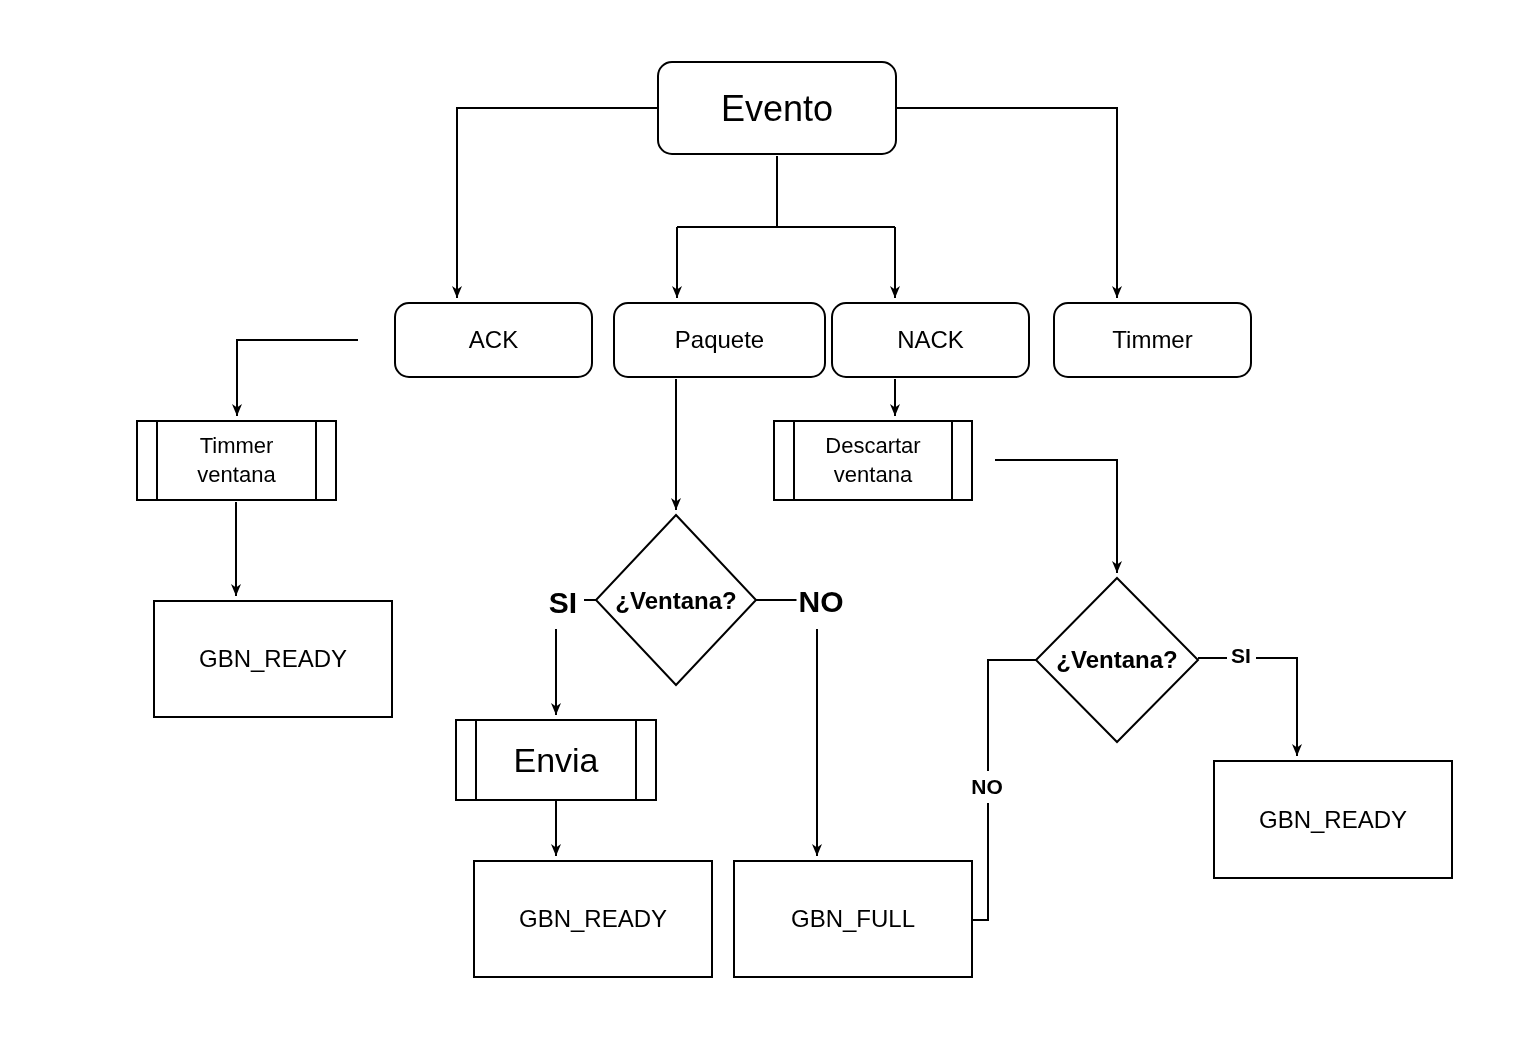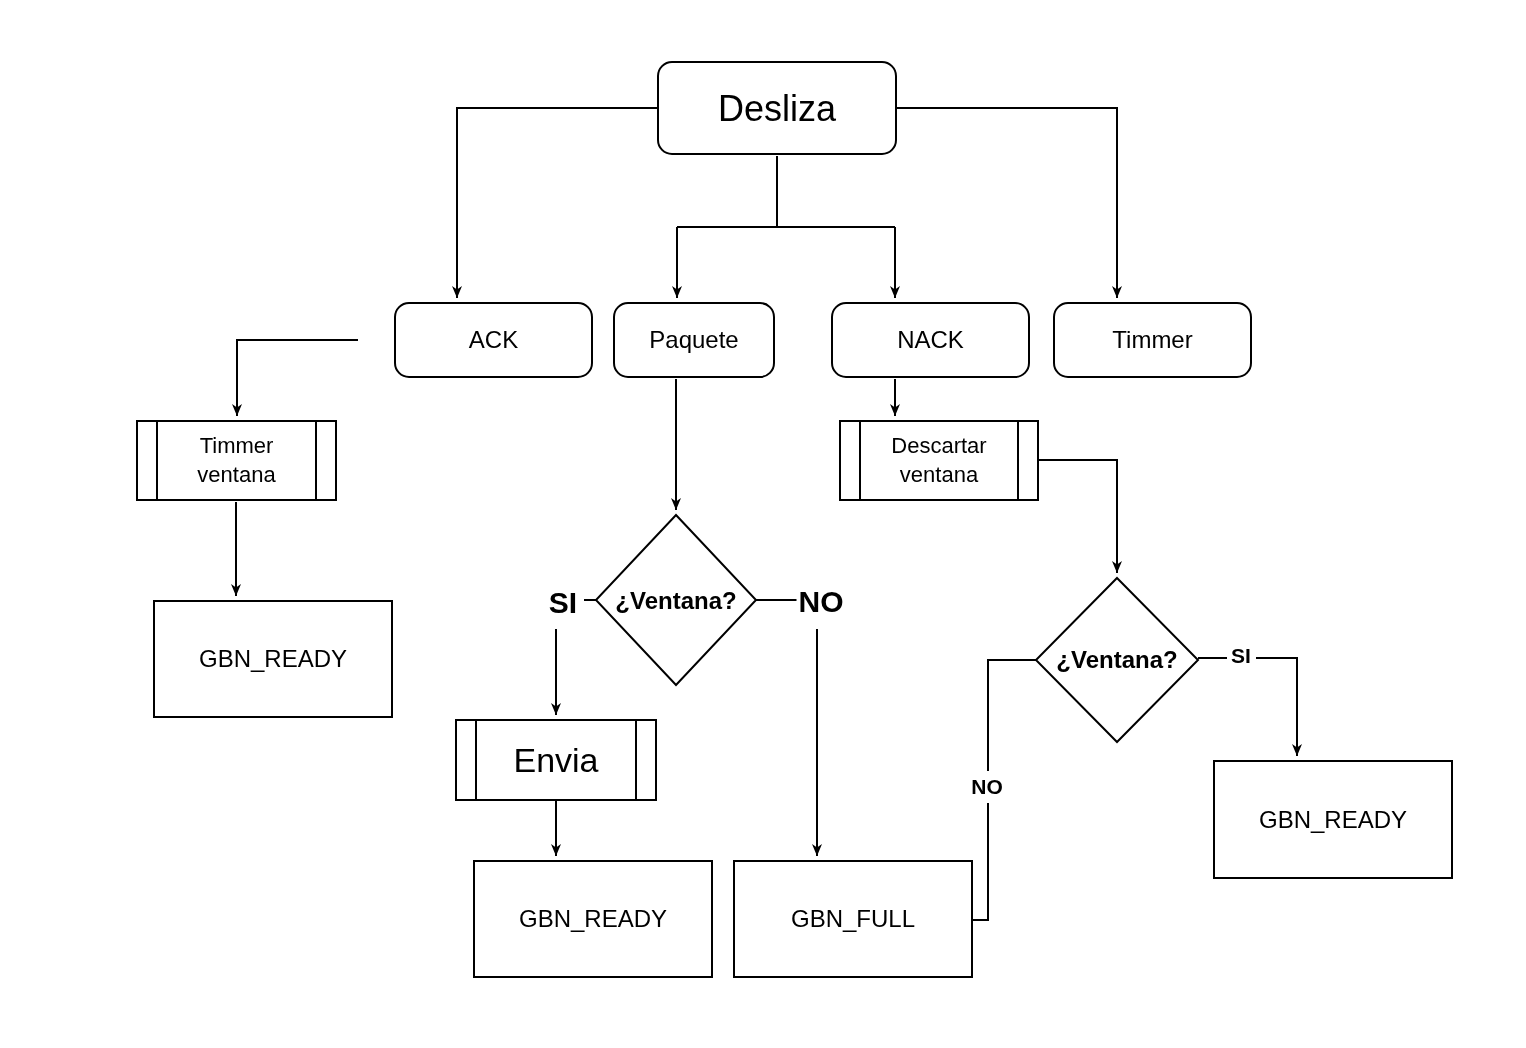--- a/index.html
+++ b/index.html
@@ -75,42 +75,42 @@
     <path class="edge" d="M1198,658 H1227"></path>
     <path class="edge" d="M1256,658 H1297 V756" marker-end="url(#arrow)"></path>
     <path class="edge" d="M1036,660 H988 V771"></path>
     <path class="edge" d="M988,803 V920 H942" marker-end="url(#arrow)"></path>
 
     <polygon class="diamond" points="676,515 756,600 676,685 596,600"></polygon>
     <polygon class="diamond" points="1117,578 1198,660 1117,742 1036,660"></polygon>
   </svg>
 
   <div class="node rounded f-xl" style="left:657px; top:61px; width:240px; height:94px;">
-    <span>Desliza</span>
+    <span>Evento</span>
   </div>
 
   <div class="node rounded f-md" style="left:358px; top:302px; width:199px; height:76px;">
     <span>ACK</span>
   </div>
-  <div class="node rounded f-md" style="left:577px; top:302px; width:162px; height:76px;">
+  <div class="node rounded f-md" style="left:577px; top:302px; width:213px; height:76px;">
     <span>Paquete</span>
   </div>
   <div class="node rounded f-md" style="left:795px; top:302px; width:199px; height:76px;">
     <span>NACK</span>
   </div>
   <div class="node rounded f-md" style="left:1017px; top:302px; width:199px; height:76px;">
     <span>Timmer</span>
   </div>
 
   <div class="node subprocess" style="left:136px; top:420px; width:201px; height:81px;">
     <span class="bar bar-left"></span>
     <span class="bar bar-right"></span>
     <span class="sub-label">Timmer ventana</span>
   </div>
-  <div class="node subprocess" style="left:839px; top:420px; width:200px; height:81px;">
+  <div class="node subprocess" style="left:773px; top:420px; width:200px; height:81px;">
     <span class="bar bar-left"></span>
     <span class="bar bar-right"></span>
     <span class="sub-label">Descartar ventana</span>
   </div>
   <div class="node subprocess f-lg" style="left:455px; top:719px; width:202px; height:82px;text-align:right;">
     <span class="bar bar-left"></span>
     <span class="bar bar-right"></span>
     <span>Envia</span>
   </div>
 

